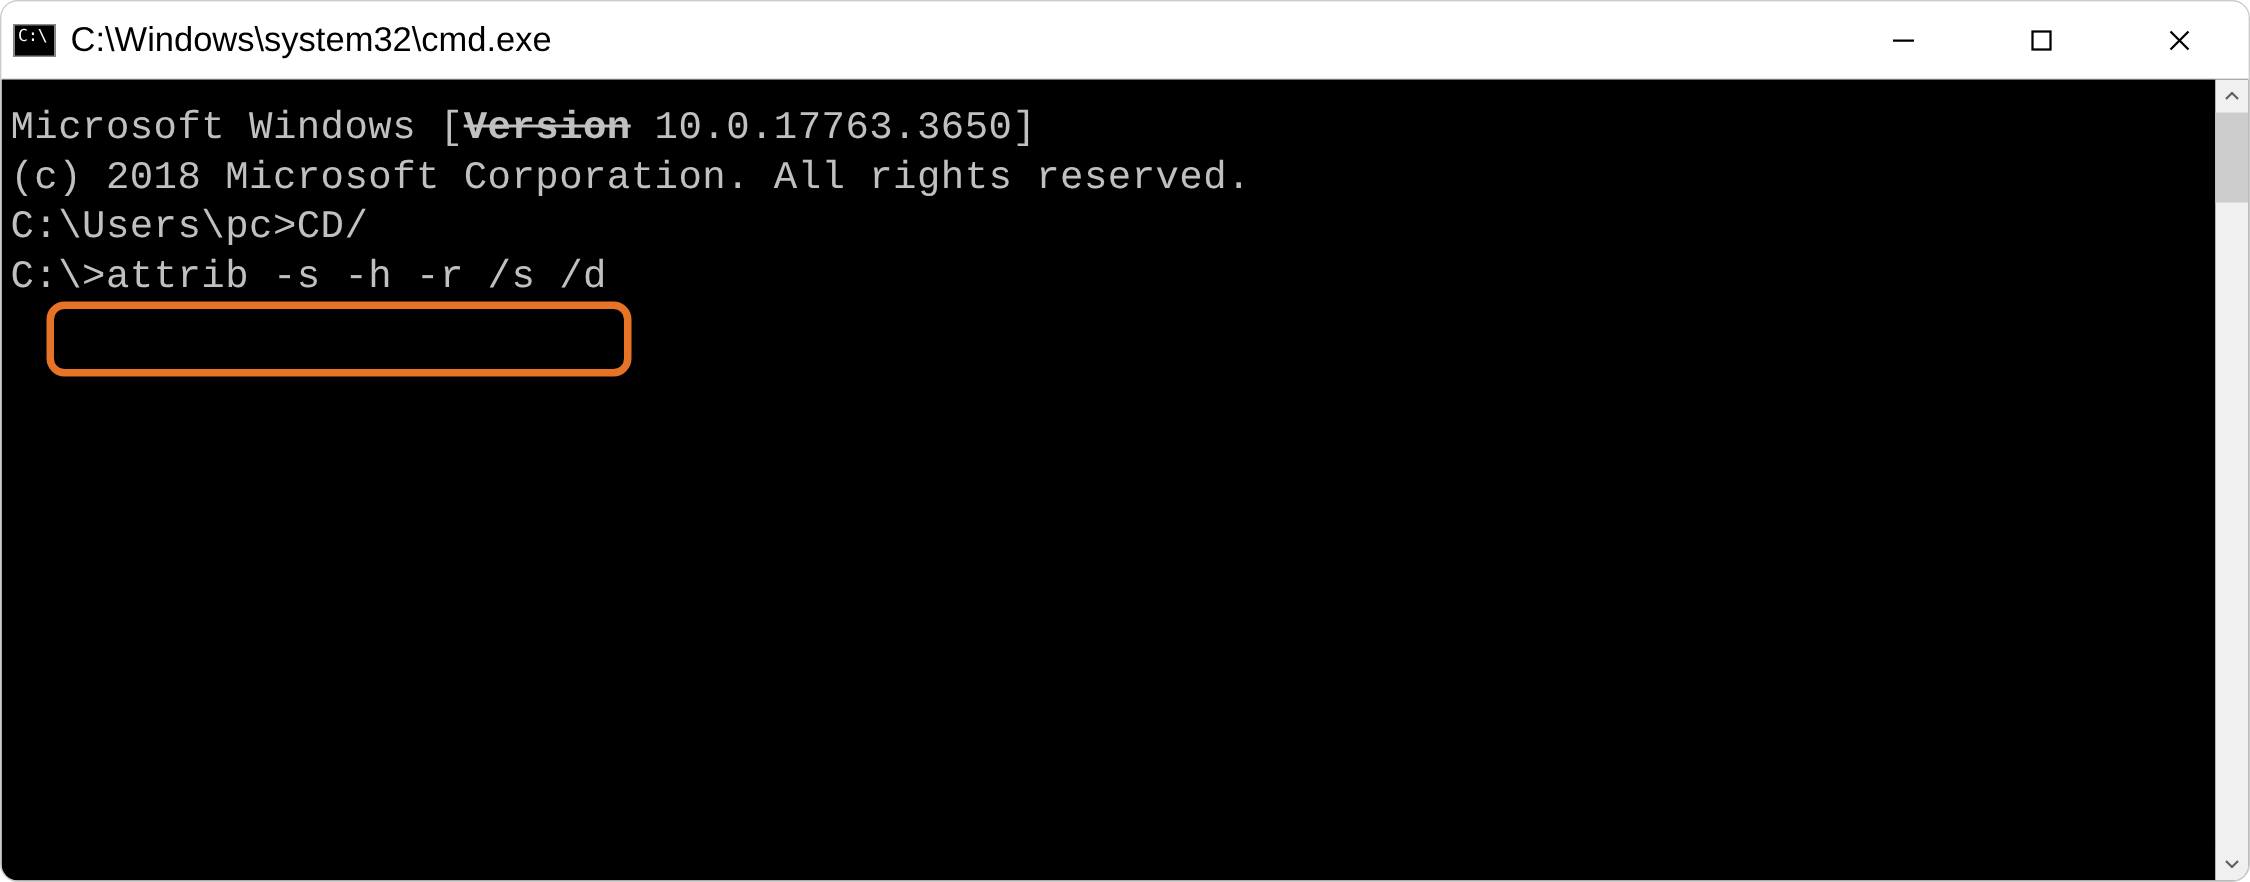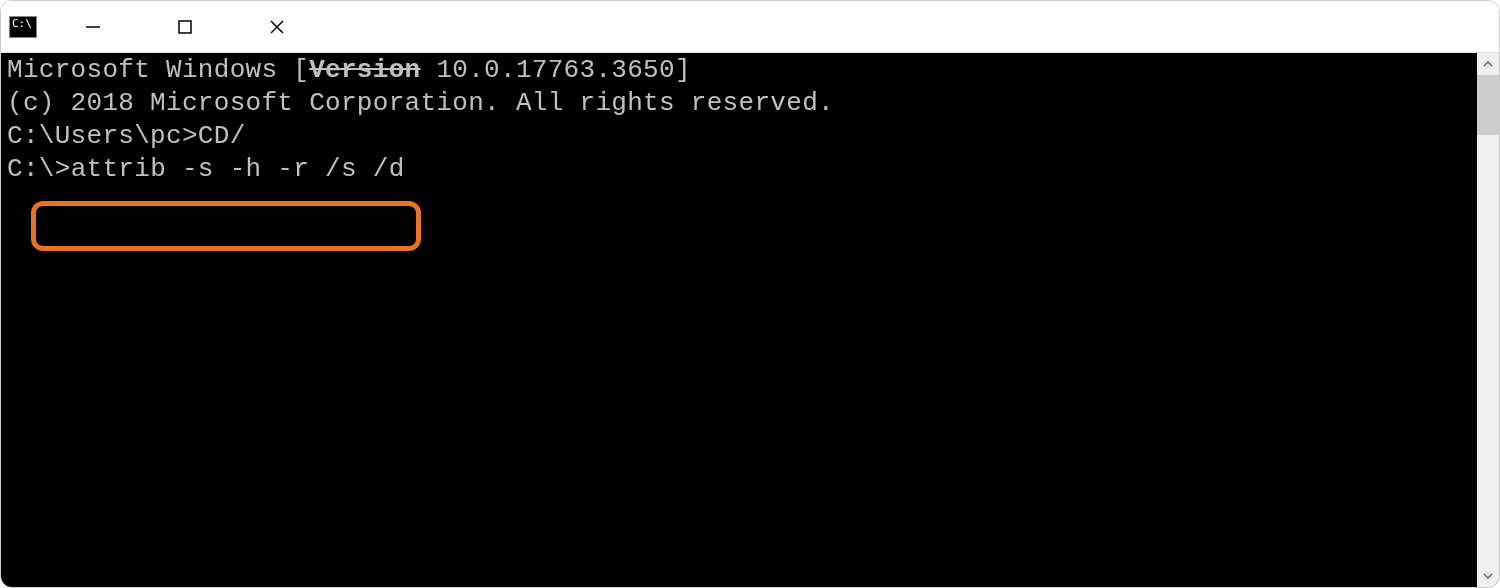--- a/index.html
+++ b/index.html
@@ -75,21 +75,21 @@
     }
     .terminal-area {
       flex: 1;
       display: flex;
       background: #000000;
       position: relative;
       overflow: hidden;
     }
     .terminal-content {
       flex: 1;
-      padding: 1px 6px;
+      padding: 16px 6px;
       font-family: "Consolas", "Courier New", monospace;
       font-size: 26px;
       line-height: 33px;
       color: #c0c0c0;
       white-space: pre;
       letter-spacing: 0.3px;
     }
     .scrollbar {
       width: 22px;
       background: #f0f0f0;
@@ -137,20 +137,21 @@
     }
   </style>
 </head>
 <body>
 
 <div class="window">
   <div class="titlebar">
     <div class="app-icon">
       <div class="app-icon-inner">C:\</div>
     </div>
+    <div class="title-text">C:\Windows\system32\cmd.exe</div>
     <div class="window-controls">
       <div class="window-control">
         <svg viewBox="0 0 20 20">
           <line x1="3" y1="10" x2="17" y2="10" stroke="#000" stroke-width="1.5"></line>
         </svg>
       </div>
       <div class="window-control">
         <svg viewBox="0 0 20 20">
           <rect x="4" y="4" width="12" height="12" fill="none" stroke="#000" stroke-width="1.5"></rect>
         </svg>

